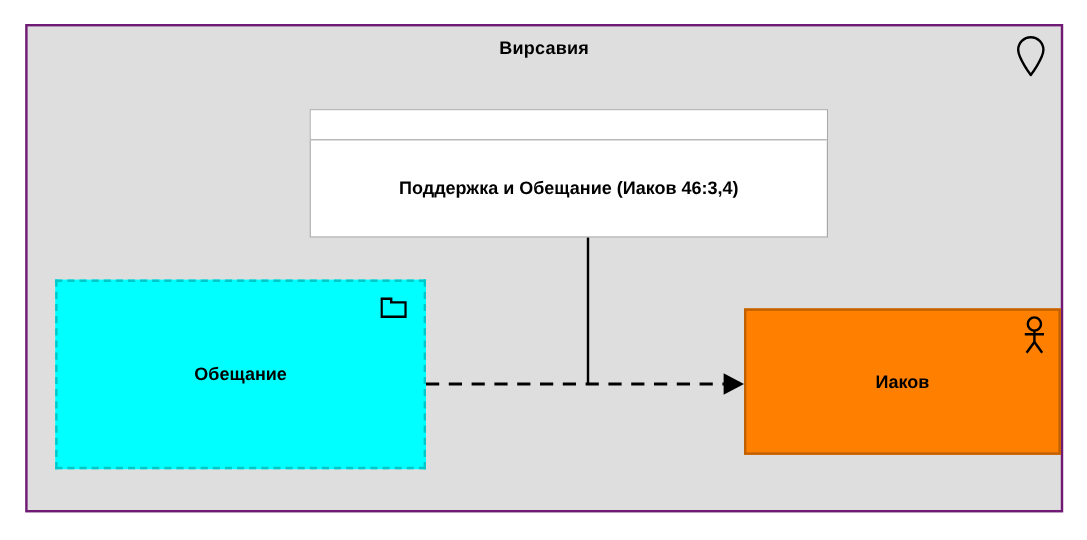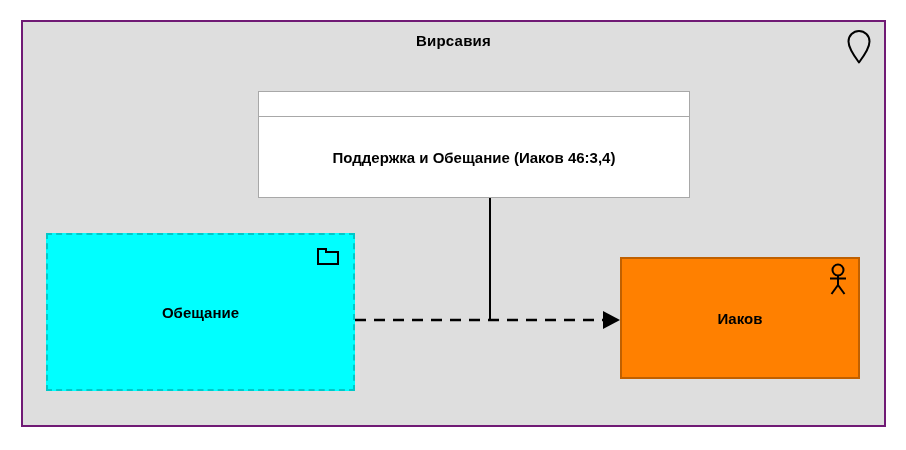--- a/index.html
+++ b/index.html
@@ -118,21 +118,21 @@
     top: 12px;
     width: 22px;
     height: 18px;
   }
 
   
   .node-orange {
     position: absolute;
     left: 620px;
     top: 257px;
-    width: 240px;
+    width: 264px;
     height: 122px;
     box-sizing: border-box;
     background: #ff8000;
     border: 2px solid #c06000;
     display: flex;
     align-items: center;
     justify-content: center;
   }
   .node-orange-label {
     font-size: 15px;

